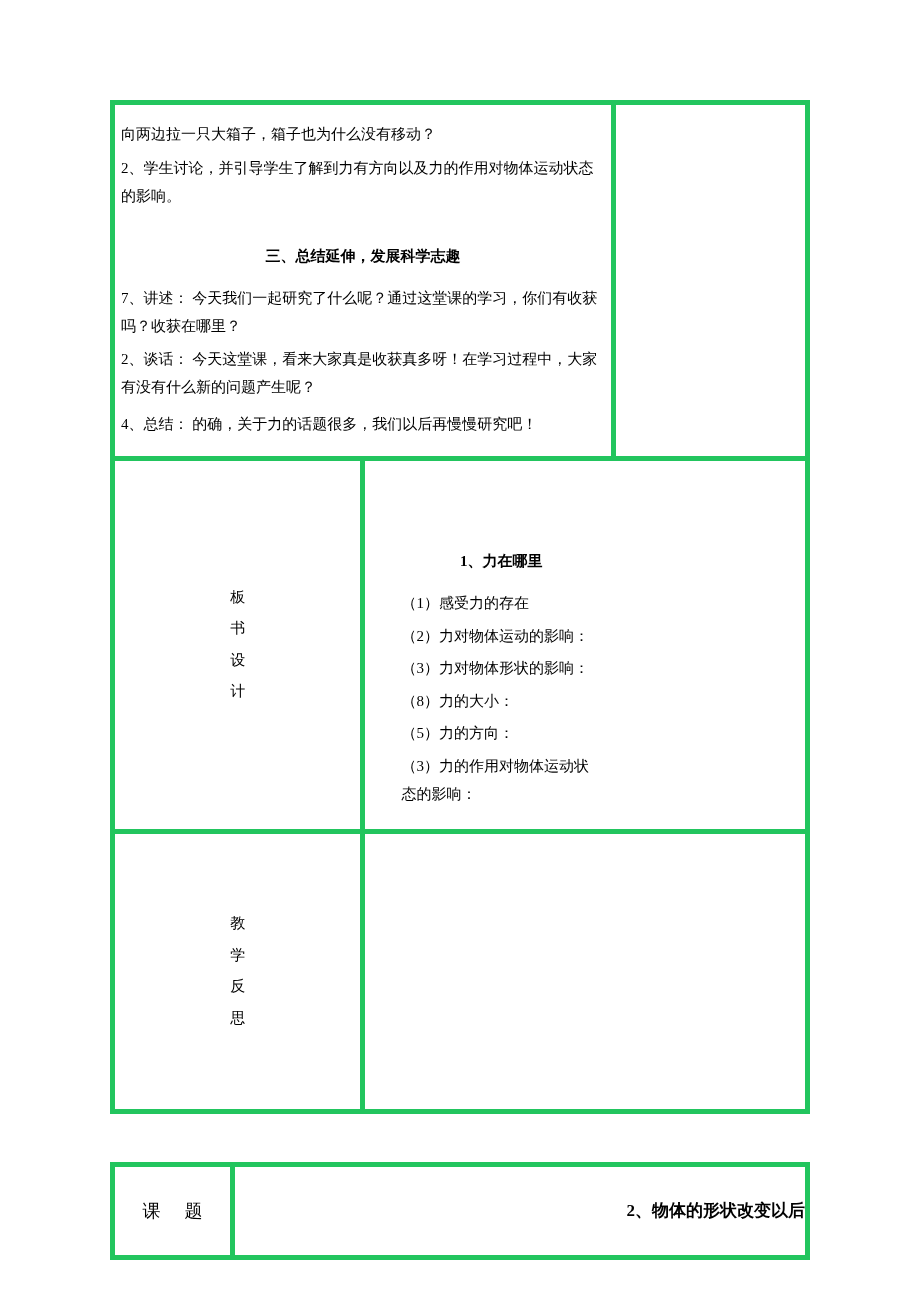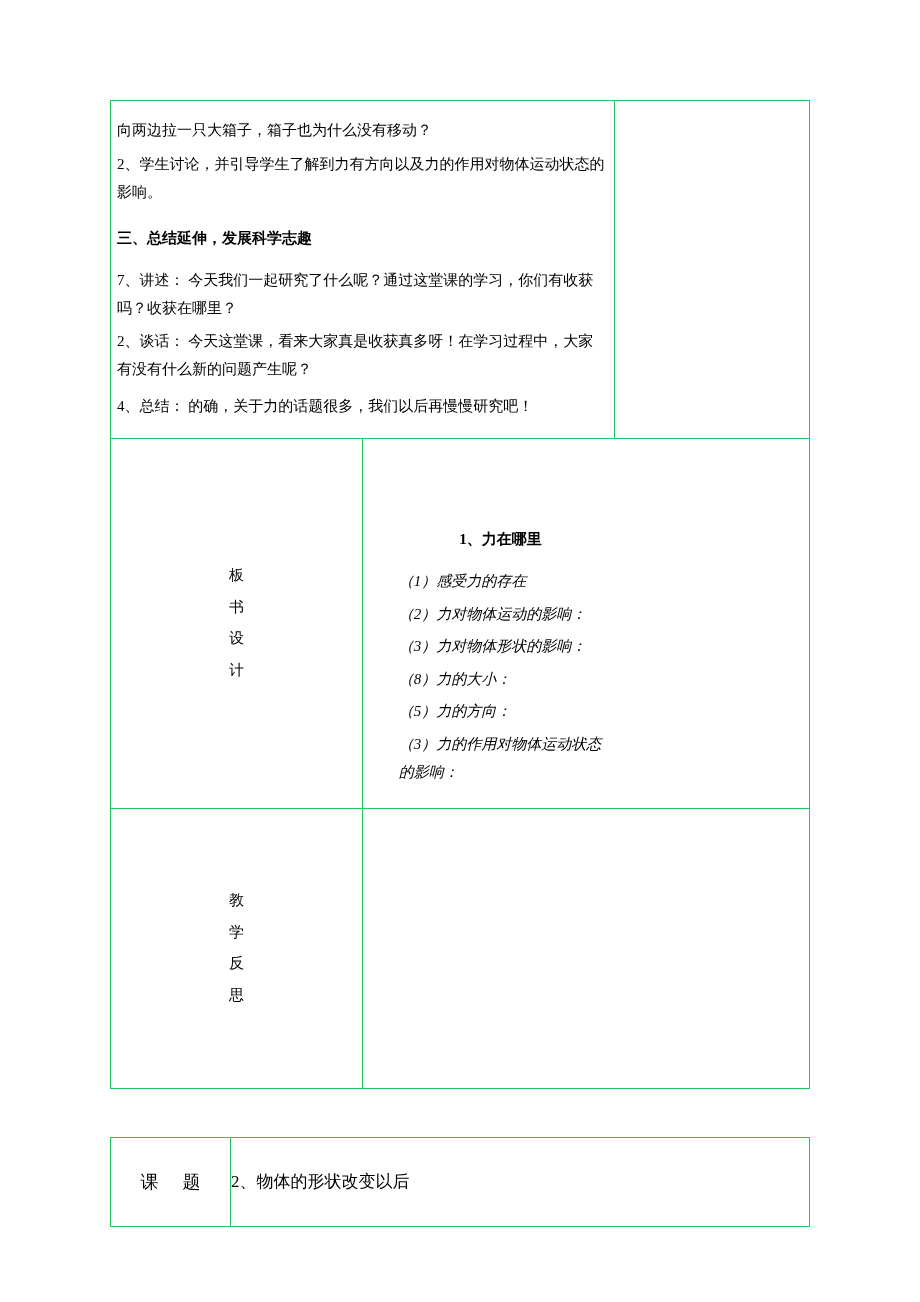--- a/index.html
+++ b/index.html
@@ -8,21 +8,21 @@
       background: #ffffff;
       padding: 100px 110px 60px 110px;
       width: 920px;
     }
     table {
       border-collapse: collapse;
       width: 100%;
       table-layout: fixed;
     }
     td {
-      border: 1px solid #22c55e;
+      border: 5px solid #22c55e;
       vertical-align: top;
       font-size: 15px;
       line-height: 1.9;
     }
     .main-table {
       margin-bottom: 48px;
     }
     .row1-col1 {
       width: 490px;
       padding: 10px 6px 8px 6px;
@@ -51,47 +51,47 @@
       border-right: none;
     }
     .row3 {
       height: 280px;
     }
     .row2 {
       height: 370px;
     }
     .section-head {
       font-weight: bold;
-      margin: 18px 0 14px 0;
+      margin: 32px 0 14px 0;
+      text-align: center;
     }
     .para {
       margin: 6px 0;
       line-height: 1.85;
     }
     .board-title {
       font-weight: bold;
       text-align: center;
       margin: 70px 0 14px 0;
     }
     .board-line {
       margin: 4px 0;
-      font-style: italic;
     }
     .second-table td.t2-label {
       width: 120px;
       text-align: center;
       vertical-align: middle;
       font-size: 18px;
       letter-spacing: 24px;
       padding: 12px 0 12px 24px;
     }
     .second-table td.t2-content {
-      text-align: left;
+      text-align: right;
       vertical-align: middle;
-      font-weight: normal;
+      font-weight: bold;
       font-size: 17px;
       padding: 28px 0;
     }
     .vchar {
       display: block;
       line-height: 2.1;
     }
   </style>
 </head>
 <body>

